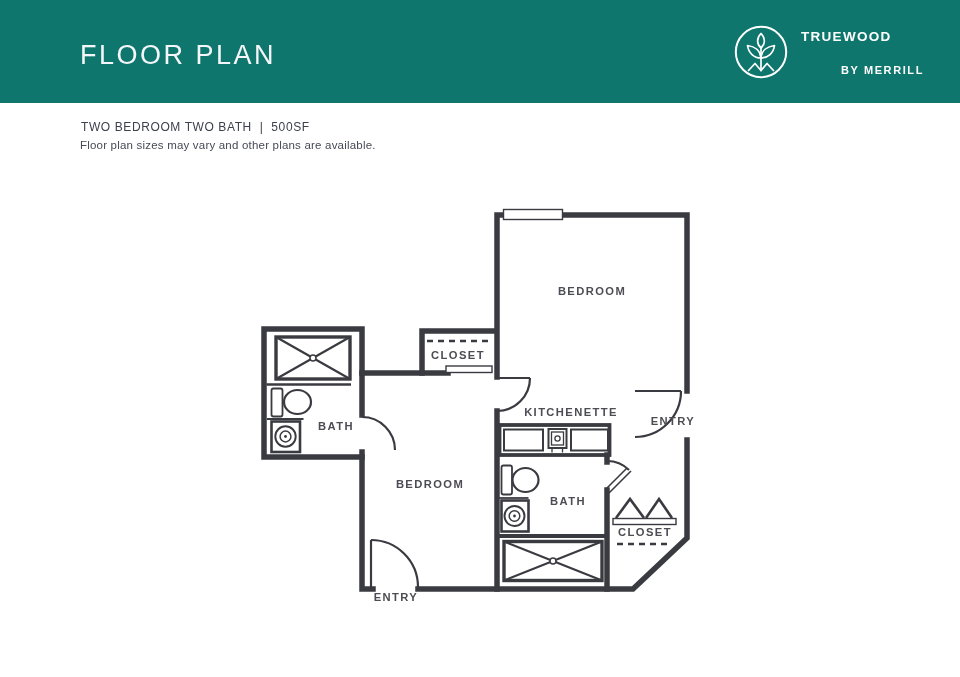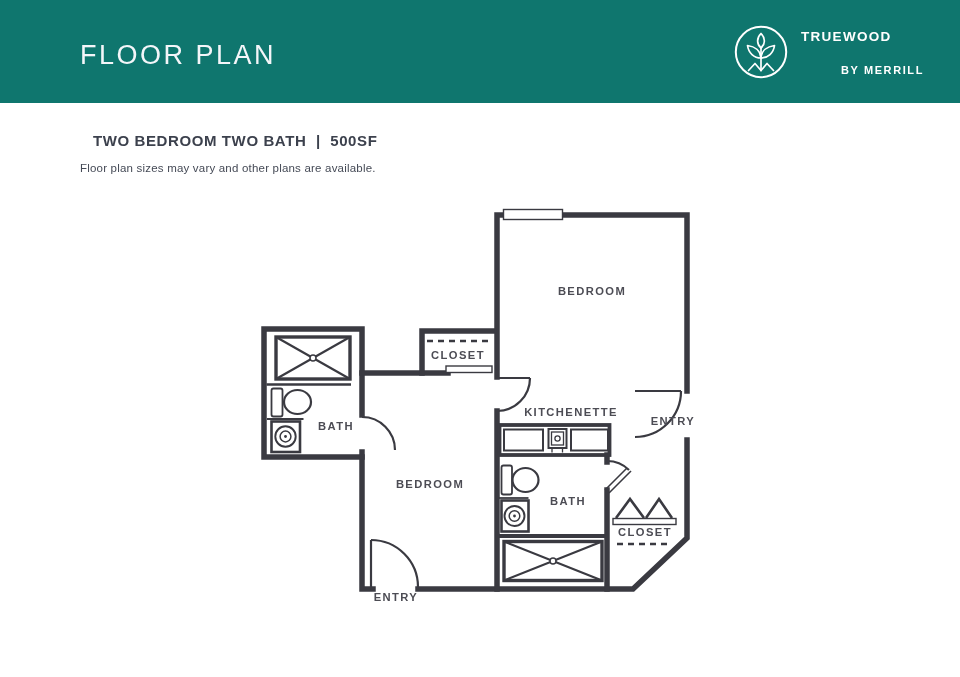--- a/index.html
+++ b/index.html
@@ -20,21 +20,21 @@
   .brand{
     position:absolute;right:36px;top:24px;height:56px;
     display:flex;align-items:center;gap:13px;color:#ffffff;
   }
   .brand-icon{width:54px;height:54px;display:block;}
   .brand-name{font-size:13.5px;font-weight:700;letter-spacing:1.3px;}
   .brand-byline{font-size:11px;font-weight:700;letter-spacing:1.6px;margin-top:20px;padding-left:40px;}
   
   .plan-head{position:absolute;left:80px;top:119px;color:#3c414d;}
   .plan-head h2{
-    margin:13px;font-size:15px;font-weight:700;letter-spacing:0.6px;
+    margin:1px;font-size:12px;font-weight:400;letter-spacing:0.6px;
     white-space:pre;color:#3c414d;
   }
   .plan-head p{
     margin:5px 1px 0 0;font-size:11.5px;letter-spacing:0.2px;color:#454a56;
   }
   
   svg.plan{position:absolute;left:0;top:0;width:960px;height:677px;}
   .wall{stroke:#3a3a41;stroke-width:5.5;fill:none;stroke-linecap:square;}
   .thinwall{stroke:#3a3a41;stroke-width:3.8;fill:none;stroke-linecap:square;}
   .door{stroke:#3a3a41;stroke-width:2.2;fill:none;}

